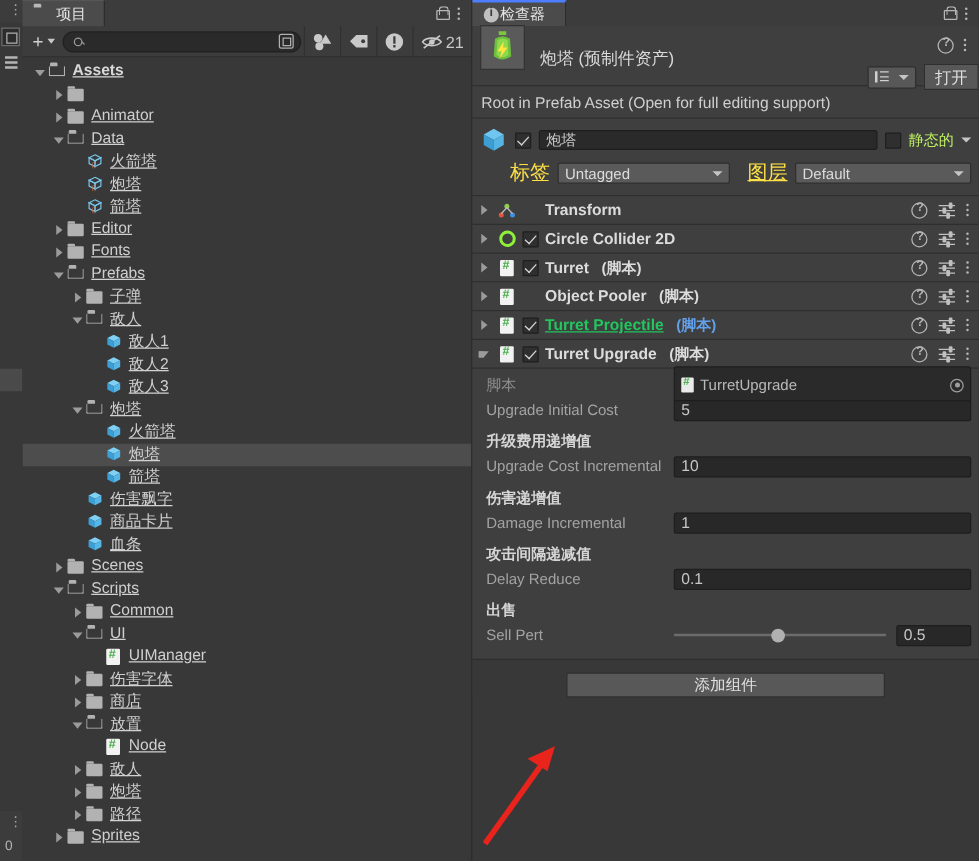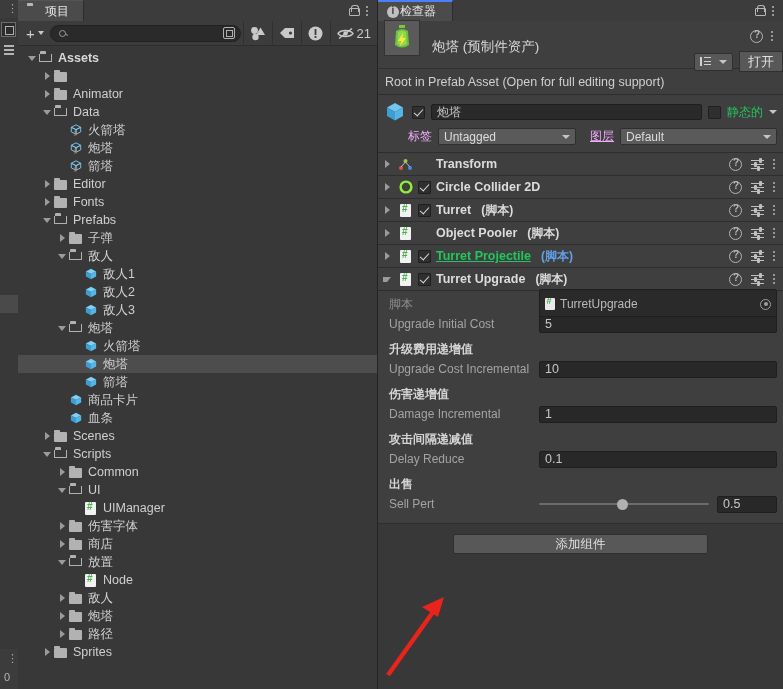--- a/index.html
+++ b/index.html
@@ -67,21 +67,21 @@
   .mag:after{content:"";position:absolute;width:3px;height:1.3px;background:#9a9a9a;transform:rotate(45deg);right:-3px;bottom:0px;}
   .search-input { flex:1; background:transparent; border:none; outline:none; color:#c8c8c8; font-size:11px; padding-left:4px; font-family:inherit;}
   .sb-right-ic { width:12px;height:12px;border:1.3px solid #b0b0b0;border-radius:2px;position:relative;margin-right:1px;}
   .sb-right-ic:after{content:"";position:absolute;left:2px;top:2px;width:5px;height:5px;border:1.2px solid #b0b0b0;}
   .tool-ic { width:29px;height:25px;display:flex;align-items:center;justify-content:center;border-left:1px solid #303030;}
   .tool-ic.last { width:auto; padding:0 6px; gap:3px; }
   .badge-num { color:#c9c9c9; font-size:13px; }
 
   
   .tree { flex:1; overflow:hidden; background:#383838; padding-top:3px; position:relative;}
-  .row { height:18px; display:flex; align-items:center; white-space:nowrap; padding-right:4px; }
+  .row { height:18px; display:flex; align-items:flex-start; white-space:nowrap; padding-right:4px;text-decoration:underline; }
   .row.sel { background:#4d4d4d; }
   .arrow { width:12px; height:18px; display:flex; align-items:center; justify-content:center; flex:0 0 12px;}
   .arrow i { width:0;height:0;border-top:4px solid transparent;border-bottom:4px solid transparent;border-left:5px solid #9b9b9b;}
   .arrow.open i { border:none;border-left:4px solid transparent;border-right:4px solid transparent;border-top:5px solid #9b9b9b;}
   .ic { width:16px;height:16px;flex:0 0 16px;margin-right:4px;position:relative;display:inline-block;}
   .lbl { font-size:12.5px; color:#cfcfcf; }
   .lbl.bold { font-weight:bold; color:#d8d8d8;}
 
   .fld { width:13px;height:10px;background:#b2b2b2;border-radius:1px;position:absolute;top:4px;left:1px;}
   .fld:before{content:"";position:absolute;top:-2.5px;left:0;width:6px;height:2.5px;background:#b2b2b2;border-radius:1px 1px 0 0;}
@@ -120,24 +120,24 @@
 
   .prefab-bar { height:26px; background:#3f3f3f; border-bottom:1px solid #2e2e2e; display:flex; align-items:center; padding-left:7px; font-size:12.5px; color:#cfcfcf;}
 
   .go-head { background:#3f3f3f; padding:6px 6px 7px 6px; border-bottom:1px solid #2e2e2e;}
   .go-r1 { display:flex; align-items:center; gap:6px; }
   .cube-big{width:22px;height:22px;position:relative;flex:0 0 22px;}
   .ck { width:13px;height:13px; background:#2f2f2f; border:1px solid #1f1f1f; border-radius:1px; position:relative; flex:0 0 13px;}
   .ck.on:after{content:"";position:absolute;left:3px;top:0px;width:4px;height:8px;border:solid #d8d8d8;border-width:0 1.8px 1.8px 0;transform:rotate(42deg);}
   .namefield{flex:1;height:16px;background:#2a2a2a;border:1px solid #1e1e1e;border-radius:2px;color:#c9c9c9;font-size:12px;padding:0 5px;display:flex;align-items:center;}
   .stat-ck{width:13px;height:13px;background:#2f2f2f;border:1px solid #1f1f1f;border-radius:1px;flex:0 0 13px;}
-  .stat-lbl{font-size:12px;color:#22c55e;}
+  .stat-lbl{font-size:12px;color:#bef264;}
   .dd-arrow{width:0;height:0;border-left:4px solid transparent;border-right:4px solid transparent;border-top:4.5px solid #c5c5c5;}
   .go-r2 { display:flex; align-items:center; gap:6px; margin-top:5px; padding-left:24px;}
-  .go-lbl{font-size:12px;color:#f0abfc; white-space:nowrap;}
+  .go-lbl{font-size:16px;color:#fde047; white-space:nowrap;}
   .dropdown{height:17px;background:#5a5a5a;border:1px solid #2f2f2f;border-radius:2px;display:flex;align-items:center;padding:0 5px;font-size:12px;color:#dcdcdc;justify-content:space-between;}
 
   .comp-row{ height:23px; background:#3f3f3f; border-bottom:1px solid #2e2e2e; display:flex; align-items:center; padding:0 6px 0 3px; gap:5px;}
   .comp-row .arrow i{border-left-color:#9b9b9b;}
   .comp-name{font-size:12.5px;font-weight:bold;color:#dcdcdc;}
   .comp-name.link{color:#22c55e;text-decoration:underline;}
   .comp-sub{font-size:12px;font-weight:bold;color:#dcdcdc;margin-left:5px;}
   .comp-sub.link{color:#62a0ea;}
   .comp-right{margin-left:auto;display:flex;align-items:center;gap:9px;}
   .settings-ic{width:13px;height:11px;position:relative;}
@@ -451,20 +451,32 @@
           <span style="display:inline-block;width:53px;flex:0 0 53px;"></span>
           <span class="arrow none"></span>
           <span class="ic">
             <svg class="cube" viewBox="0 0 14 14">
               <polygon points="7,1 13,4 7,7 1,4" fill="#7fd0f5"></polygon>
               <polygon points="1,4 7,7 7,13 1,10" fill="#3d9ed4"></polygon>
               <polygon points="13,4 13,10 7,13 7,7" fill="#56b6e6"></polygon>
             </svg>
           </span>
           <span class="lbl">箭塔</span>
+        </div>
+        <div class="row">
+          <span style="display:inline-block;width:38px;flex:0 0 38px;"></span>
+          <span class="arrow none"></span>
+          <span class="ic">
+            <svg class="cube" viewBox="0 0 14 14">
+              <polygon points="7,1 13,4 7,7 1,4" fill="#7fd0f5"></polygon>
+              <polygon points="1,4 7,7 7,13 1,10" fill="#3d9ed4"></polygon>
+              <polygon points="13,4 13,10 7,13 7,7" fill="#56b6e6"></polygon>
+            </svg>
+          </span>
+          <span class="lbl">伤害飘字</span>
         </div>
         <div class="row">
           <span style="display:inline-block;width:38px;flex:0 0 38px;"></span>
           <span class="arrow none"></span>
           <span class="ic">
             <svg class="cube" viewBox="0 0 14 14">
               <polygon points="7,1 13,4 7,7 1,4" fill="#7fd0f5"></polygon>
               <polygon points="1,4 7,7 7,13 1,10" fill="#3d9ed4"></polygon>
               <polygon points="13,4 13,10 7,13 7,7" fill="#56b6e6"></polygon>
             </svg>

